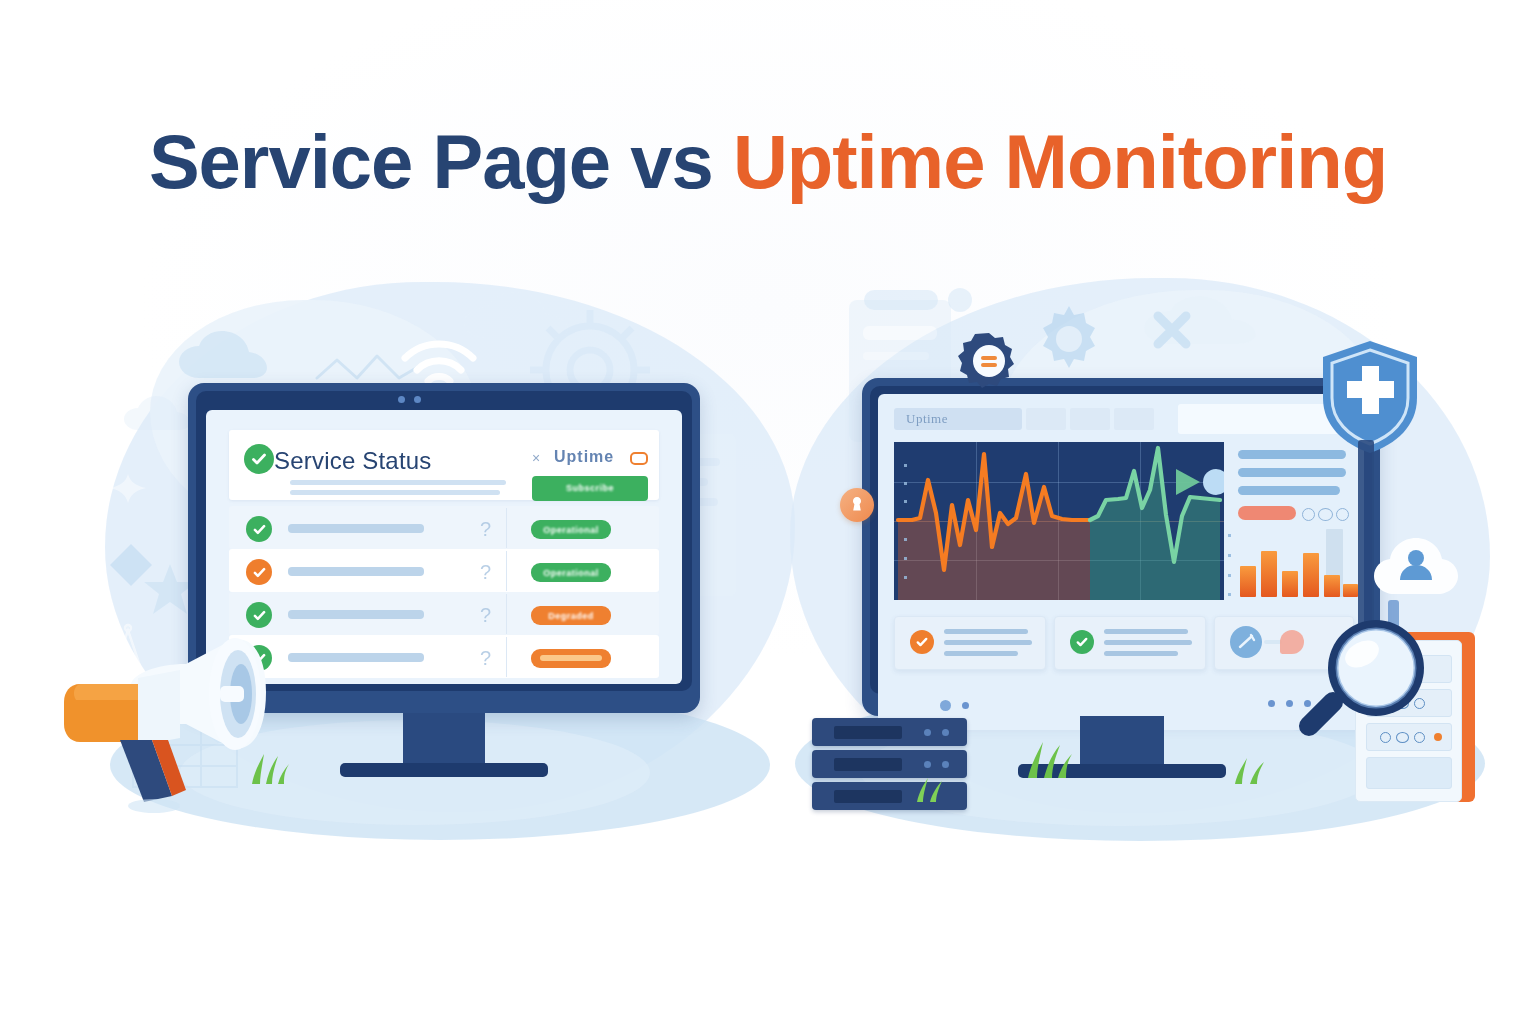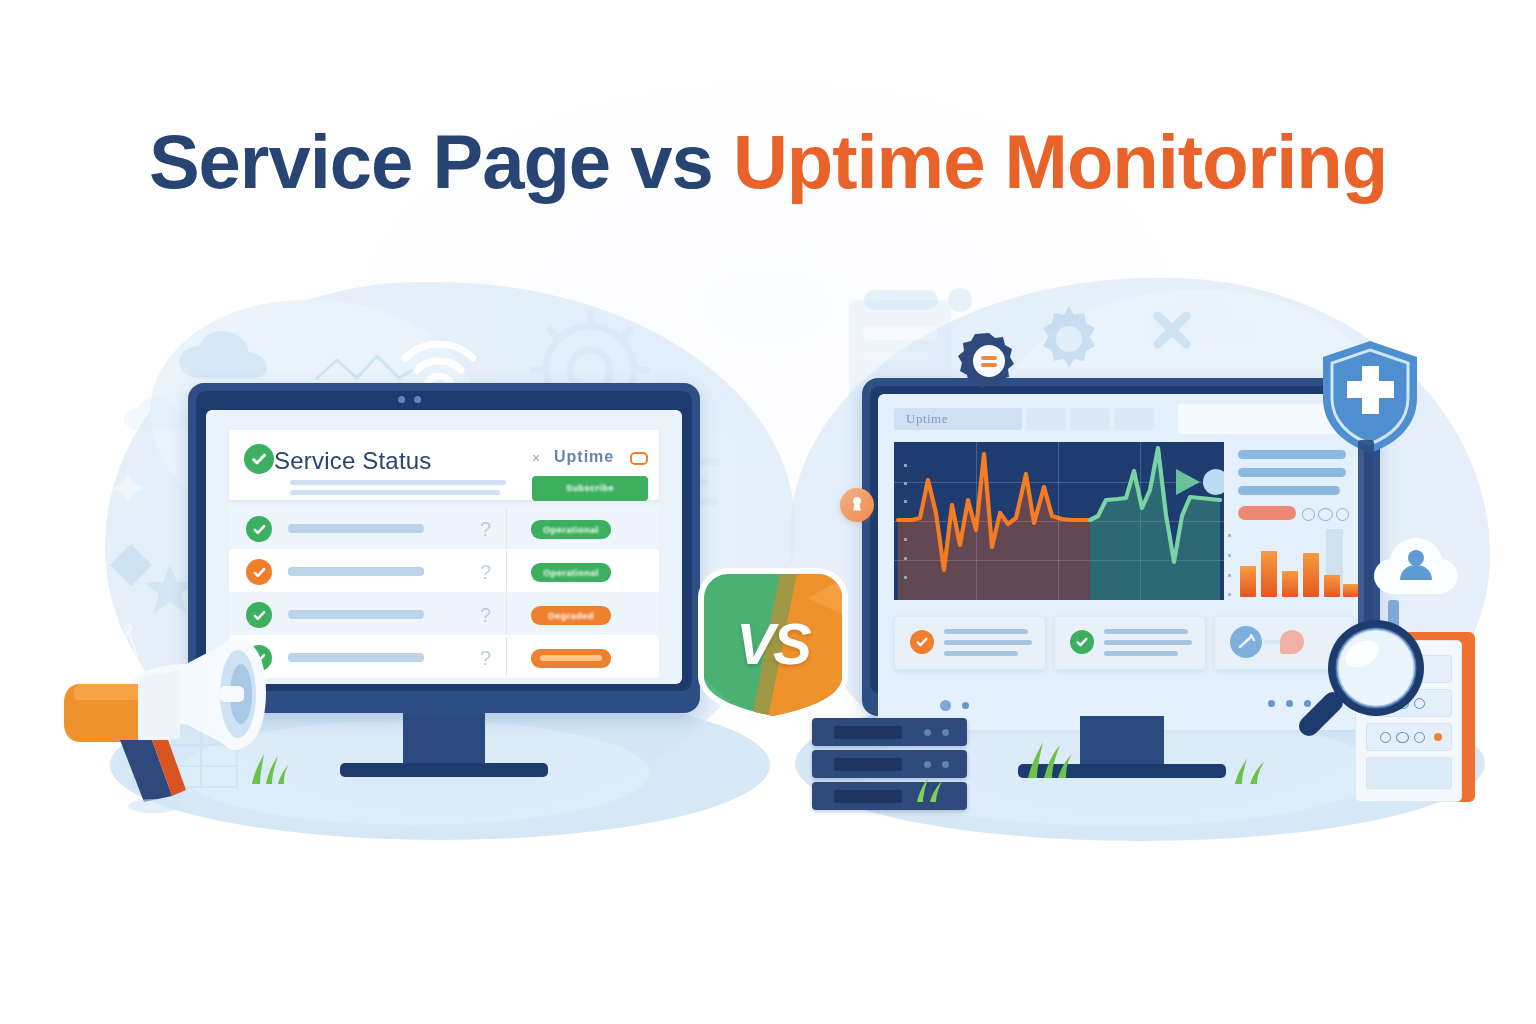--- a/index.html
+++ b/index.html
@@ -564,32 +564,14 @@
   </div>
   <div class="grass" style="left:1230px;top:756px;">
     <svg width="38" height="28" viewBox="0 0 38 28">
         <g fill="#6dc24a">
           <path d="M5 28 C7 18 13 9 17 2 C14 13 12 21 12 28z"></path>
           <path d="M20 28 C23 19 28 11 34 6 C29 15 27 21 27 28z"></path>
         </g>
       </svg>
   </div>
 
-  <div class="vs-wrap">
-    <svg width="170" height="170" viewBox="0 0 170 170" style="position:absolute;left:0;top:0;">
-      <defs>
-        <clipPath id="shieldclip">
-          <path d="M40 16 L130 16 C143 16 154 27 154 40 L154 118 C154 134 134 148 85 158 C36 148 16 134 16 118 L16 40 C16 27 27 16 40 16 Z"></path>
-        </clipPath>
-      </defs>
-      <path d="M40 10 L130 10 C146 10 160 24 160 40 L160 118 C160 138 136 154 85 164 C34 154 10 138 10 118 L10 40 C10 24 24 10 40 10 Z" fill="#ffffff"></path>
-      <g clip-path="url(#shieldclip)">
-        <rect x="0" y="0" width="170" height="170" fill="#4bb173"></rect>
-        <polygon points="95,0 170,0 170,170 62,170" fill="#f0922c"></polygon>
-        <polygon points="95,0 112,0 78,170 62,170" fill="#3f9d66" opacity=".45"></polygon>
-        <polygon points="120,40 170,12 170,64" fill="#f7ab4e" opacity=".5"></polygon>
-        <polygon points="16,120 70,170 16,170" fill="#5cc184" opacity=".5"></polygon>
-      </g>
-    </svg>
-    <div class="vs-text">VS</div>
-  </div>
 
 </div>
 
 </body></html>

